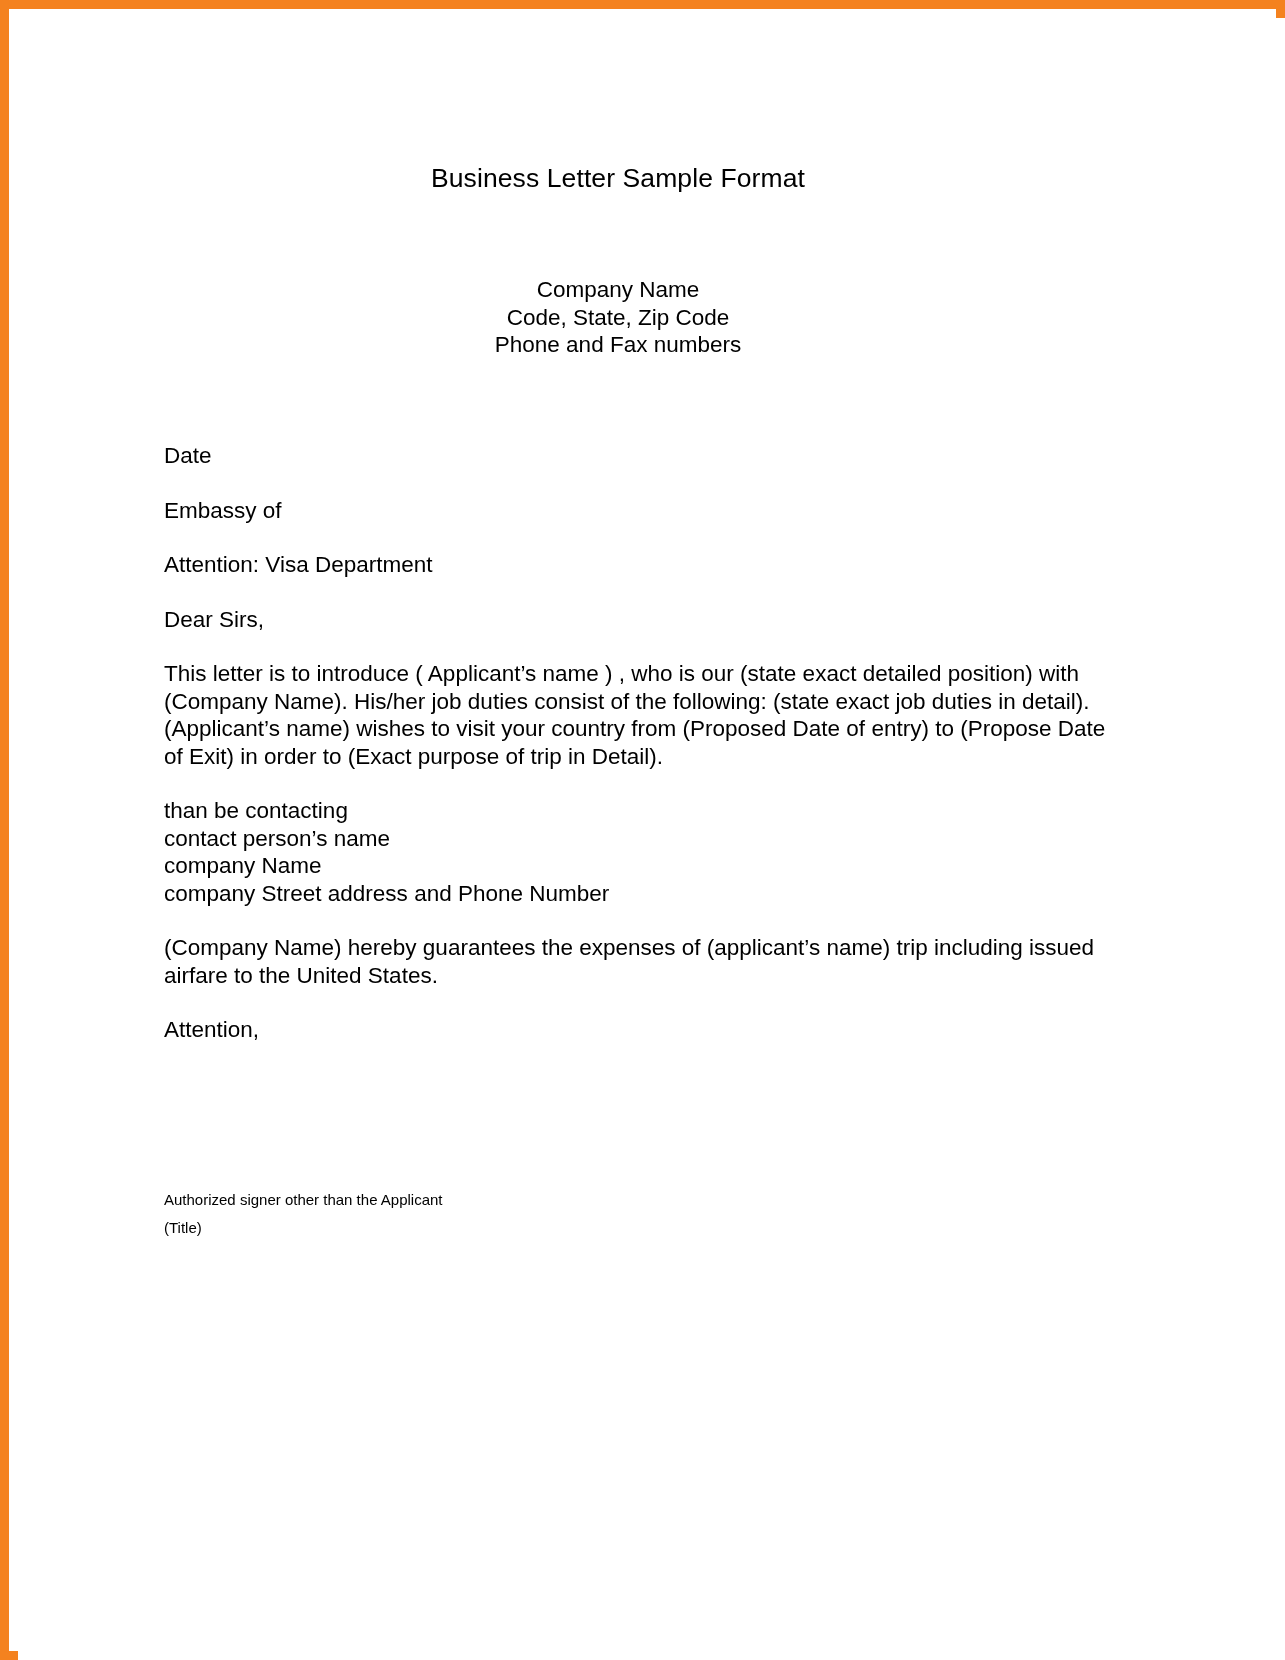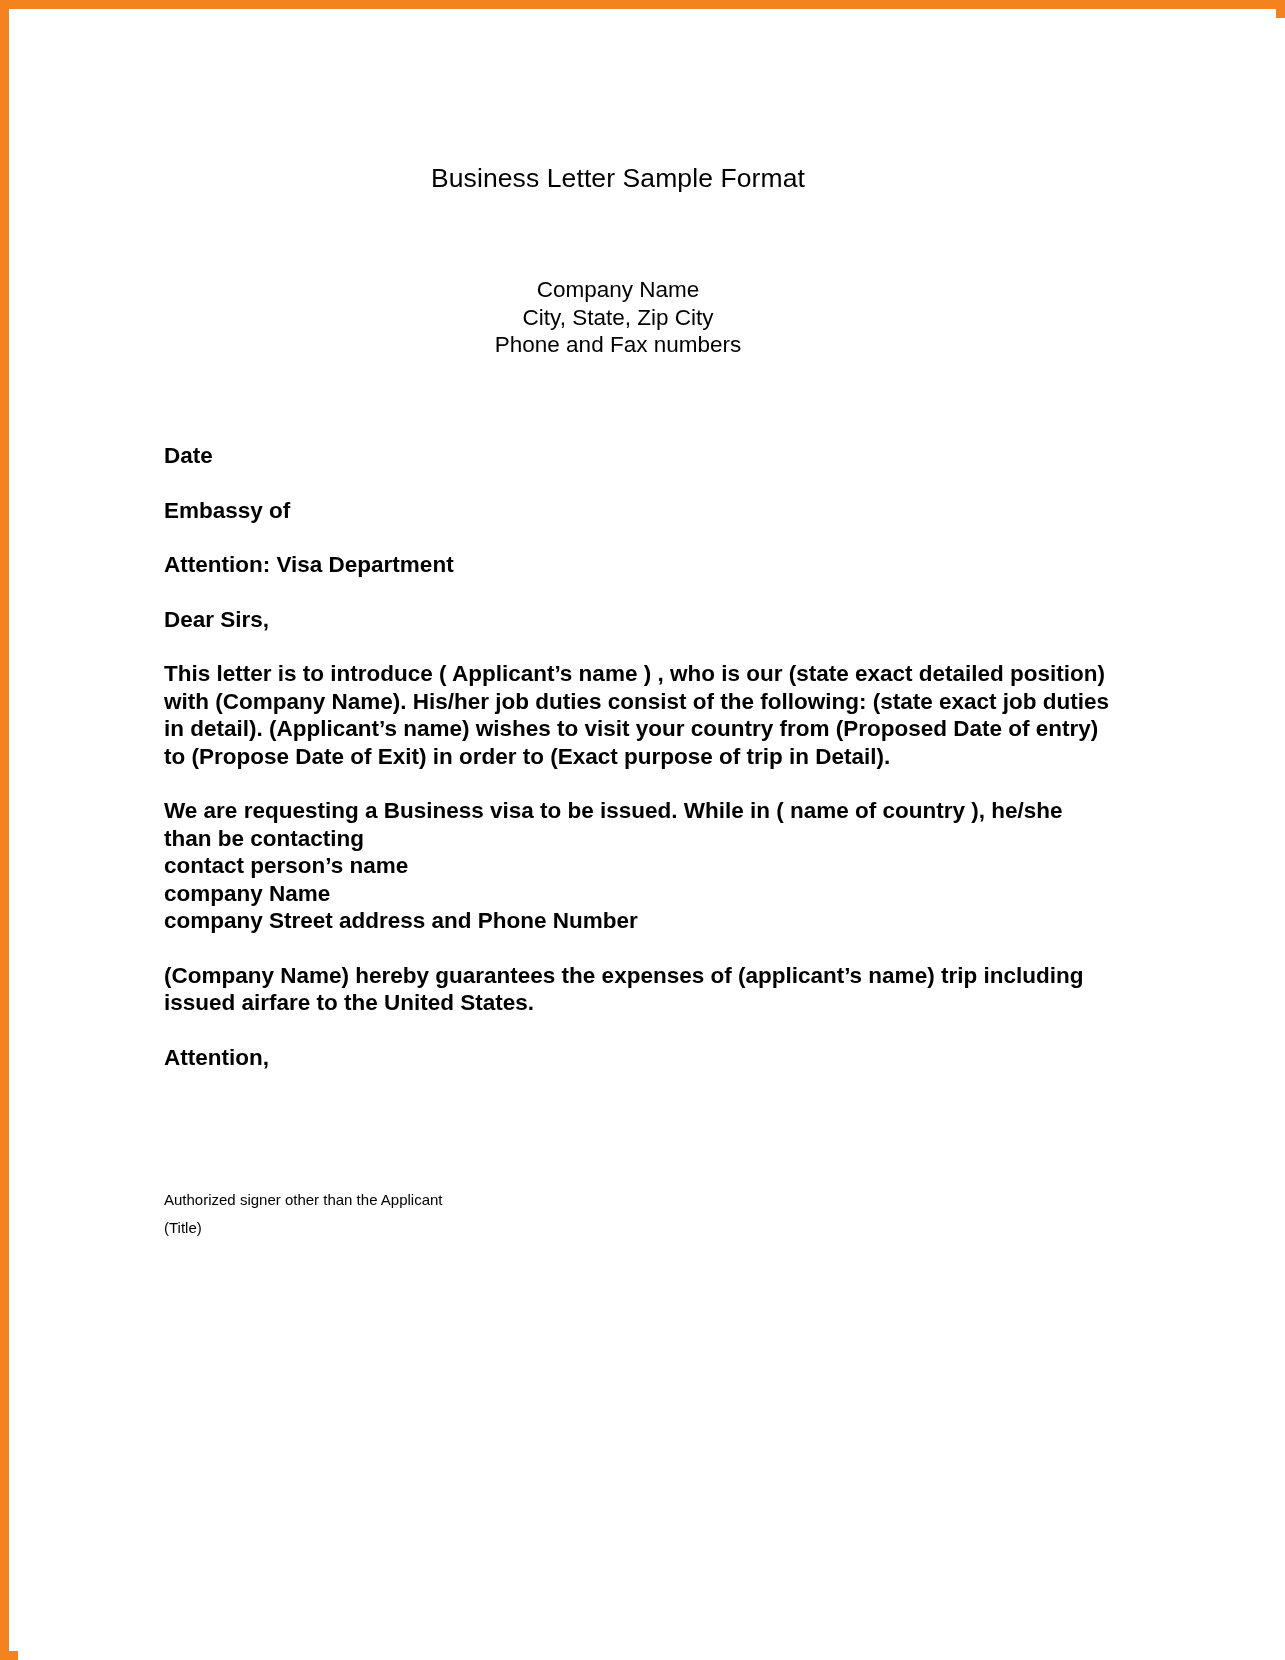--- a/index.html
+++ b/index.html
@@ -69,21 +69,20 @@
     left: 146px;
     top: 424px;
     width: 960px;
     font-size: 22.5px;
     line-height: 27.5px;
     color: #000000;
   }
 
   .block {
     margin: 0 0 27px 0;
-    font-weight: bold;
   }
   .block.tight {
     margin-bottom: 0;
   }
   .line {
     display: block;
     white-space: pre-wrap;
   }
 
   
@@ -103,21 +102,21 @@
 </head>
 <body>
 
 <div id="page-frame">
   <div id="letter-sheet">
 
     <div id="doc-title">Business Letter Sample Format</div>
 
     <div id="letterhead">
       <span class="lh-line">Company Name</span>
-      <span class="lh-line">City, State, Zip City</span>
+      <span class="lh-line">Code, State, Zip Code</span>
       <span class="lh-line">Phone and Fax numbers</span>
     </div>
 
     <div id="body-block">
 
       <div class="block">
         <span class="line">Date</span>
       </div>
 
       <div class="block">
@@ -128,21 +127,20 @@
         <span class="line">Attention: Visa Department</span>
       </div>
 
       <div class="block">
         <span class="line">Dear Sirs,</span>
       </div>
 
       <div class="block para">This letter is to introduce   ( Applicant’s name ) , who is our (state exact detailed position) with (Company Name). His/her job duties consist of the following: (state exact job duties in detail). (Applicant’s name) wishes to visit your country from (Proposed Date of entry) to (Propose Date of Exit) in order to (Exact purpose of trip in Detail).</div>
 
       <div class="block">
-        <span class="line">We are requesting a Business visa to be issued. While in ( name of country ), he/she</span>
         <span class="line">than be contacting</span>
         <span class="line">contact person’s name</span>
         <span class="line">company Name</span>
         <span class="line">company Street address and Phone Number</span>
       </div>
 
       <div class="block para">(Company Name) hereby guarantees the expenses of (applicant’s name) trip including issued airfare to the United States.</div>
 
       <div class="block tight">
         <span class="line">Attention,</span>

